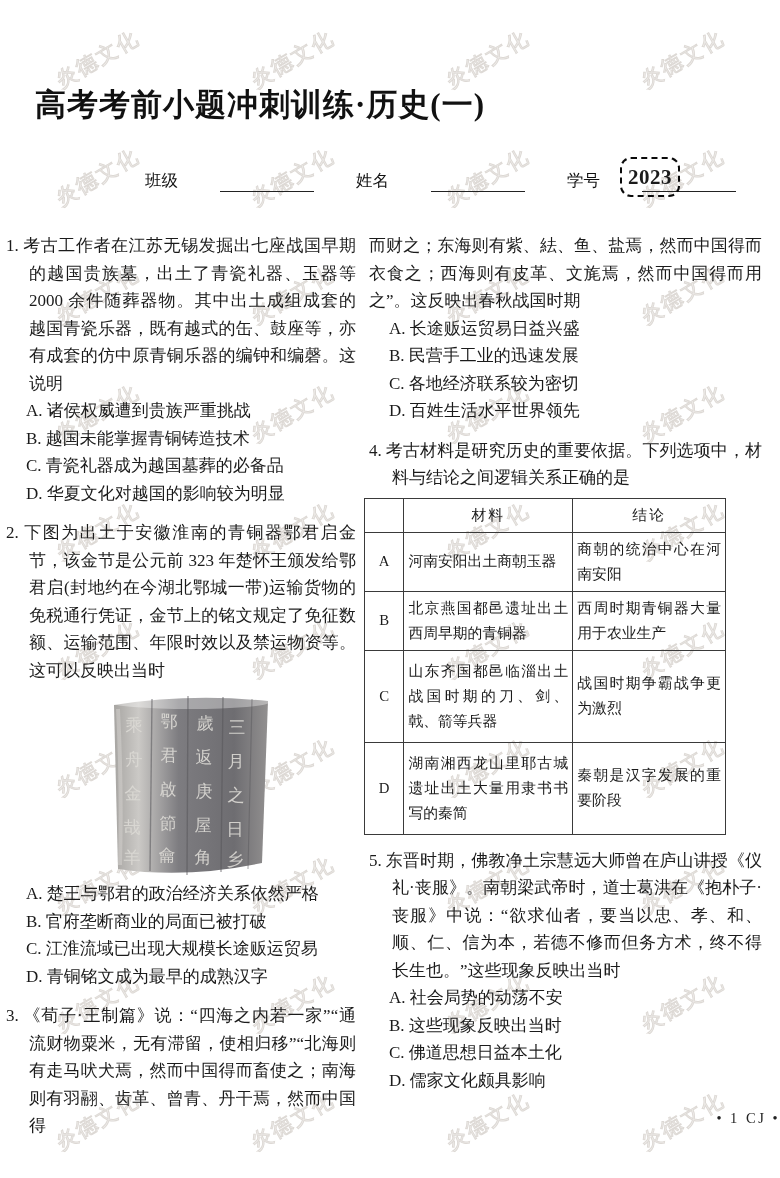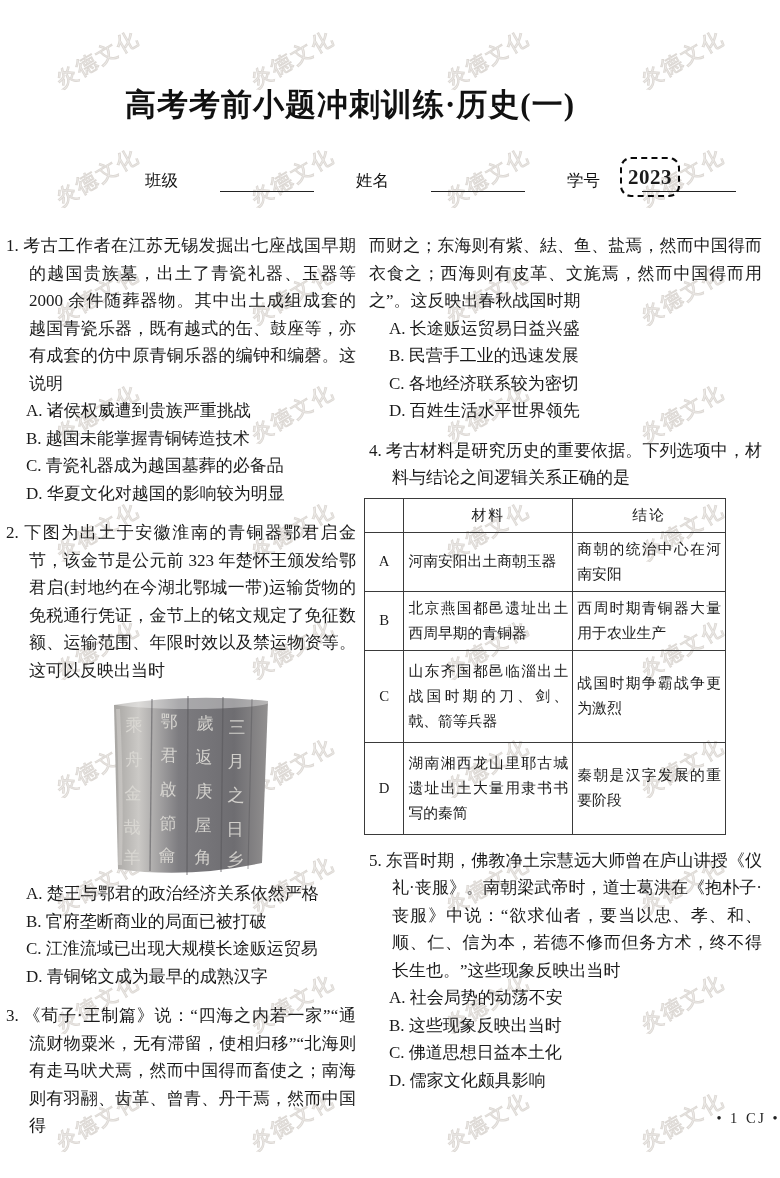--- a/index.html
+++ b/index.html
@@ -9,21 +9,21 @@
 
   
   .wm-layer{position:absolute;inset:0;display:flex;flex-wrap:wrap;z-index:0;pointer-events:none;}
   .wm{width:195px;height:118px;flex:0 0 195px;transform:rotate(-30deg);
       font-size:21px;letter-spacing:2px;text-align:center;line-height:118px;
       color:#f3f1ef;-webkit-text-stroke:1px #ddd9d5;}
 
   .layer{position:relative;z-index:1;}
 
   
-  .title{position:absolute;top:84px;left:35px;width:630px;margin:0;text-align:center;
+  .title{position:absolute;top:84px;left:35px;width:630px;margin:0;
          font-size:31px;font-weight:700;letter-spacing:1px;color:#111;}
   .info-row{position:absolute;top:170px;left:145px;display:flex;gap:42px;font-size:16.5px;color:#111;}
   .info-field{display:flex;align-items:flex-end;gap:40px;}
   .blank{display:inline-block;width:94px;height:19px;border-bottom:1.4px solid #222;margin-left:2px;}
   .badge{position:absolute;top:157px;left:620px;width:56px;height:36px;border:2.4px dashed #0a0a0a;
          border-radius:11px;display:flex;align-items:center;justify-content:center;
          font-size:21px;font-weight:700;letter-spacing:0.5px;text-align:right;}
 
   
   .col{position:absolute;top:232px;font-size:17px;line-height:27.5px;

